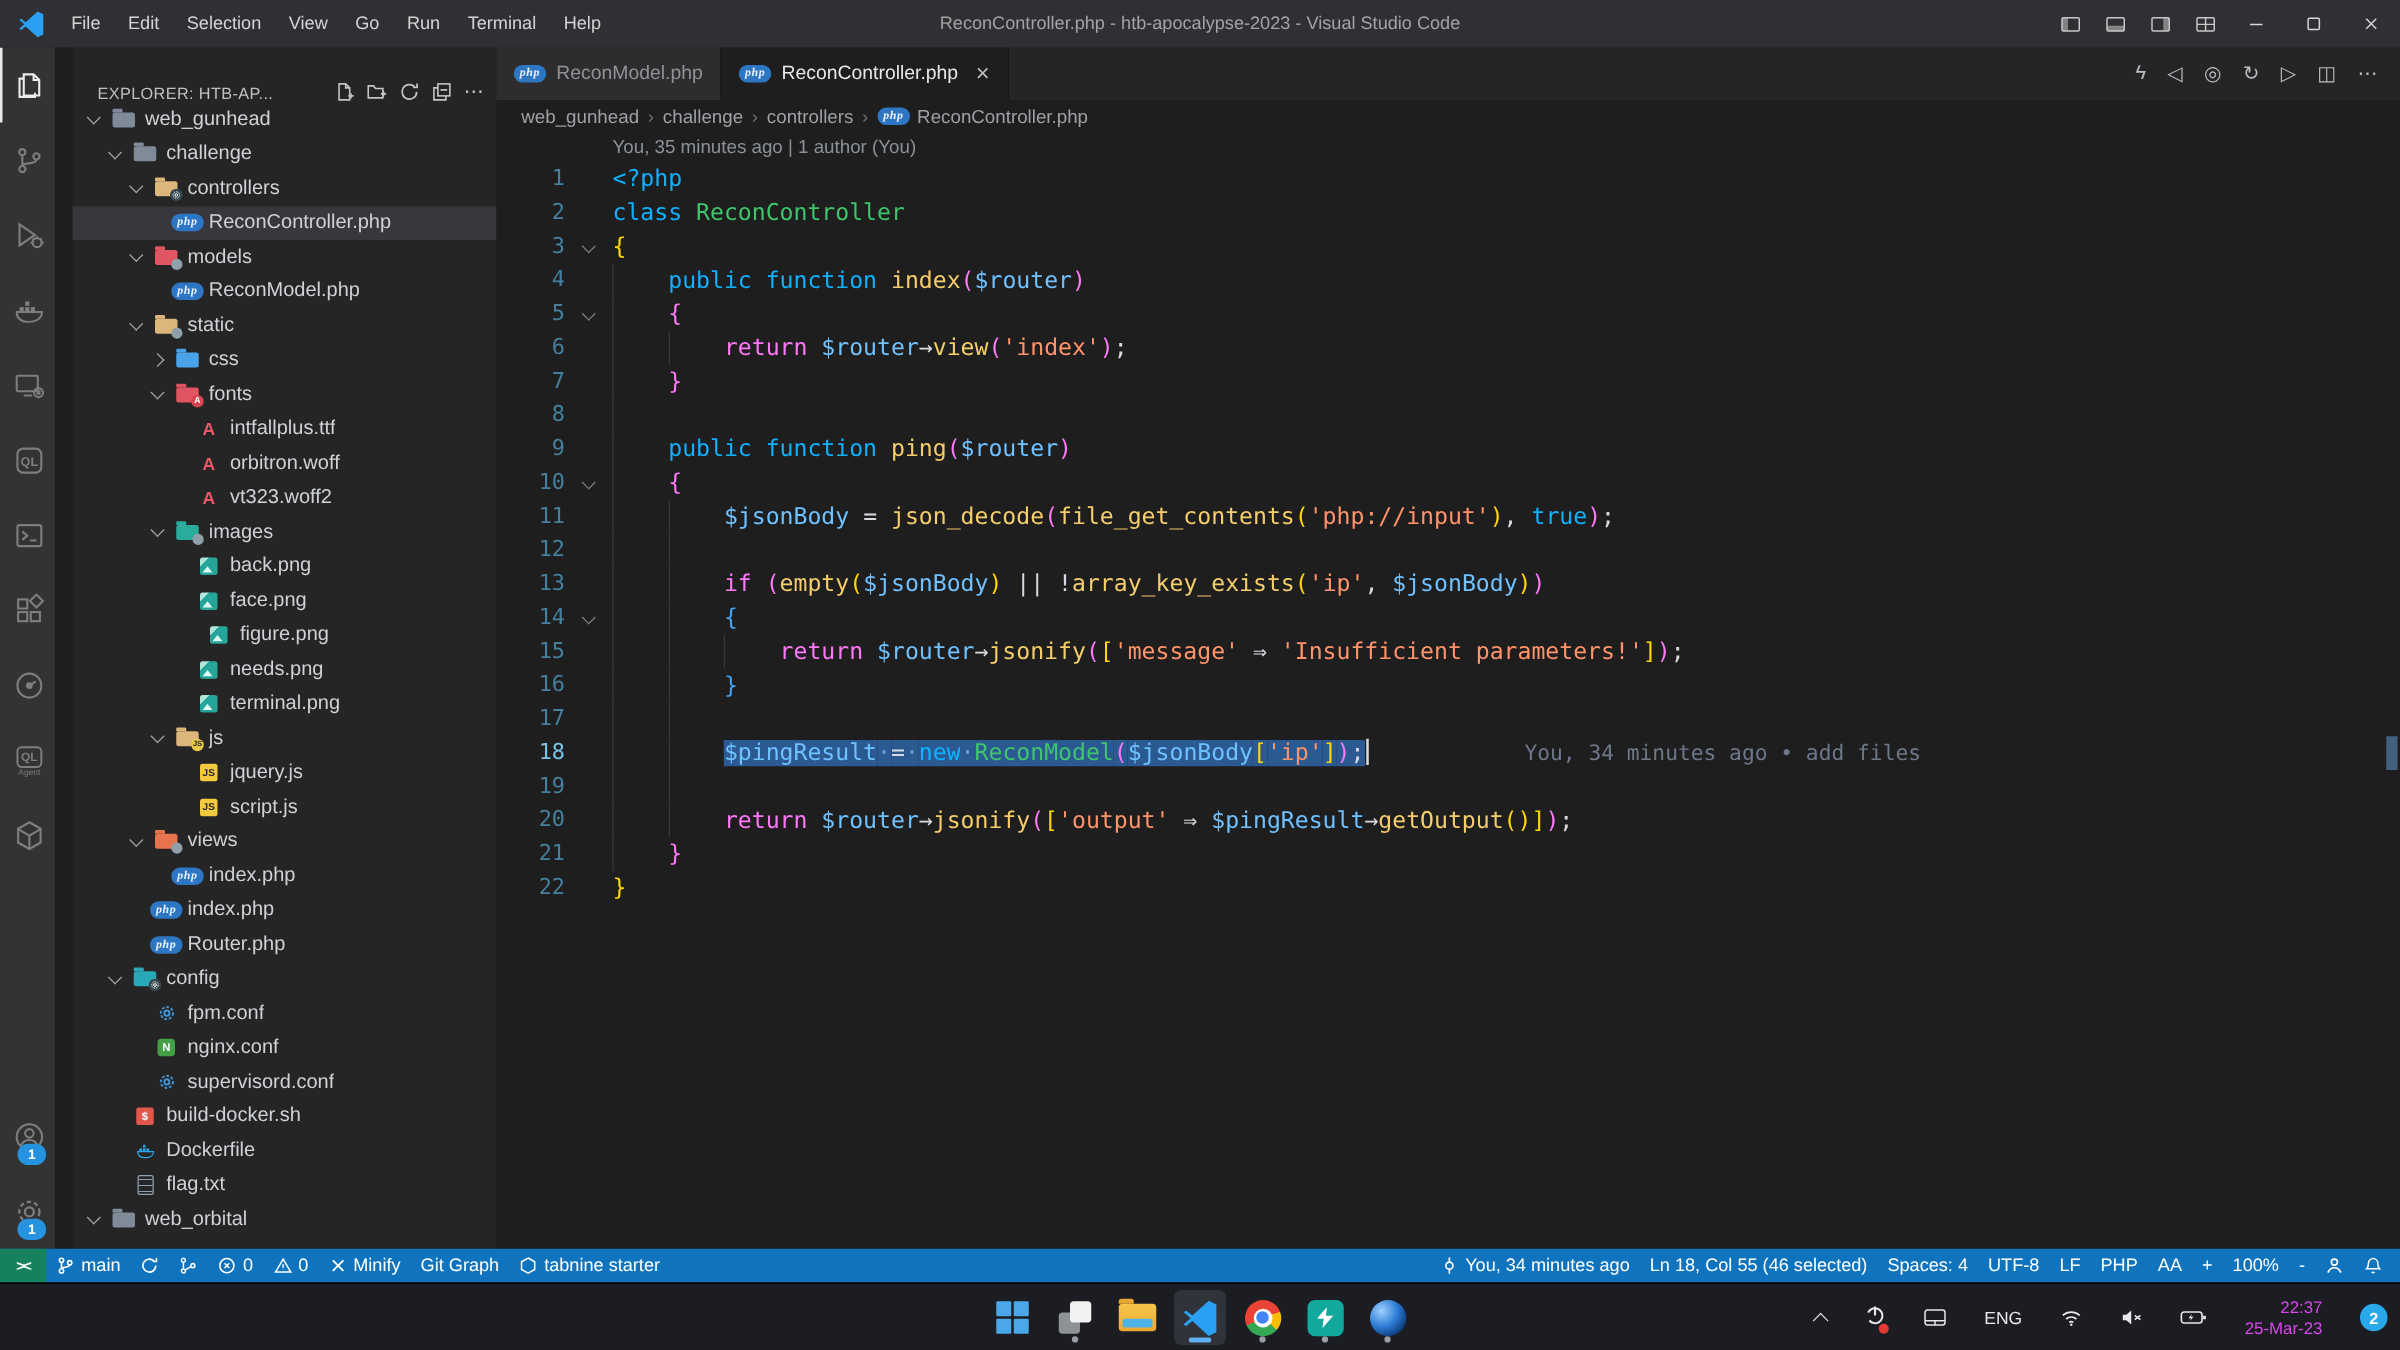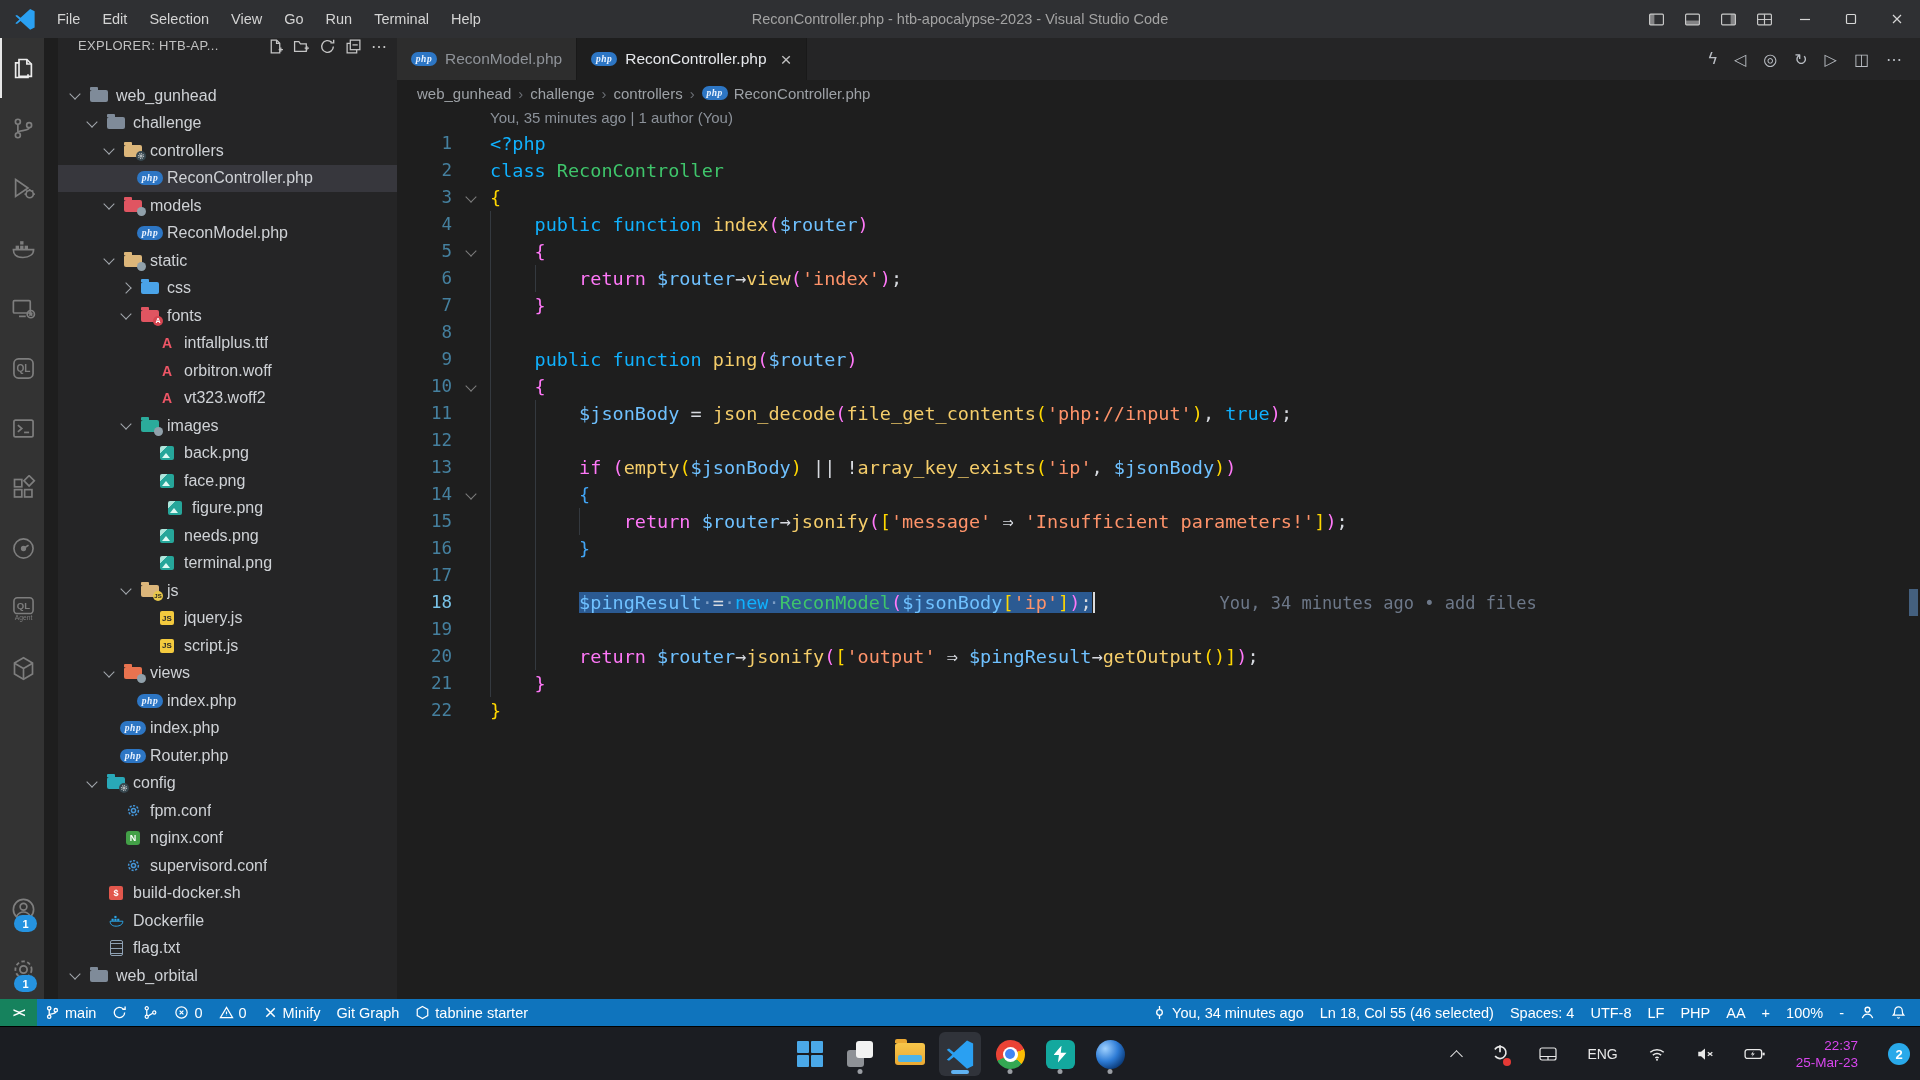--- a/index.html
+++ b/index.html
@@ -21,21 +21,21 @@
   .activitybar{position:absolute;left:0;top:38px;width:44px;bottom:81px;background:#333333;display:flex;flex-direction:column;z-index:20}
   .aicell{position:relative;height:60px;display:flex;align-items:center;justify-content:center;color:#7e7e7e;border-left:2px solid transparent}
   .aicell.act{color:#ececec;border-left:2px solid #e8e8e8}
   .aicell .ic{width:27px;height:27px}
   .aspacer{flex:1}
   .abadge{position:absolute;right:7px;bottom:7px;min-width:17px;height:17px;padding:0 3px;border-radius:9px;background:#2593e0;
           color:#fff;font-size:11px;font-weight:bold;display:flex;align-items:center;justify-content:center}
 
   
   .sidebar{position:absolute;left:58px;top:38px;width:339px;bottom:81px;background:#252526;z-index:10}
-  .shead{height:44px;display:flex;align-items:flex-start;padding:0 10px 0 20px}
+  .shead{height:44px;display:flex;align-items:flex-end;padding:0 10px 0 20px}
   .stitle{font-size:13px;color:#c0c0c0;letter-spacing:.3px;white-space:nowrap}
   .sacts{margin-left:auto;display:flex;align-items:center;gap:9px;color:#c5c5c5}
   .sacts .ic{width:17px;height:17px}
   .sacts .more{font-size:16px;line-height:10px}
   .tree{position:absolute;top:44px;left:0;right:0}
   .trow{display:flex;align-items:center;height:27.5px;gap:7px;font-size:16px;color:#cfd2d6;white-space:nowrap}
   .trow.selected{background:#37373d}
   .chevslot{width:14px;display:flex;justify-content:center;flex:none}
   .chev{display:inline-block;width:7px;height:7px;border-right:1.4px solid #a3a8ad;border-bottom:1.4px solid #a3a8ad}
   .chev.down{transform:rotate(45deg);margin-top:-3px}

